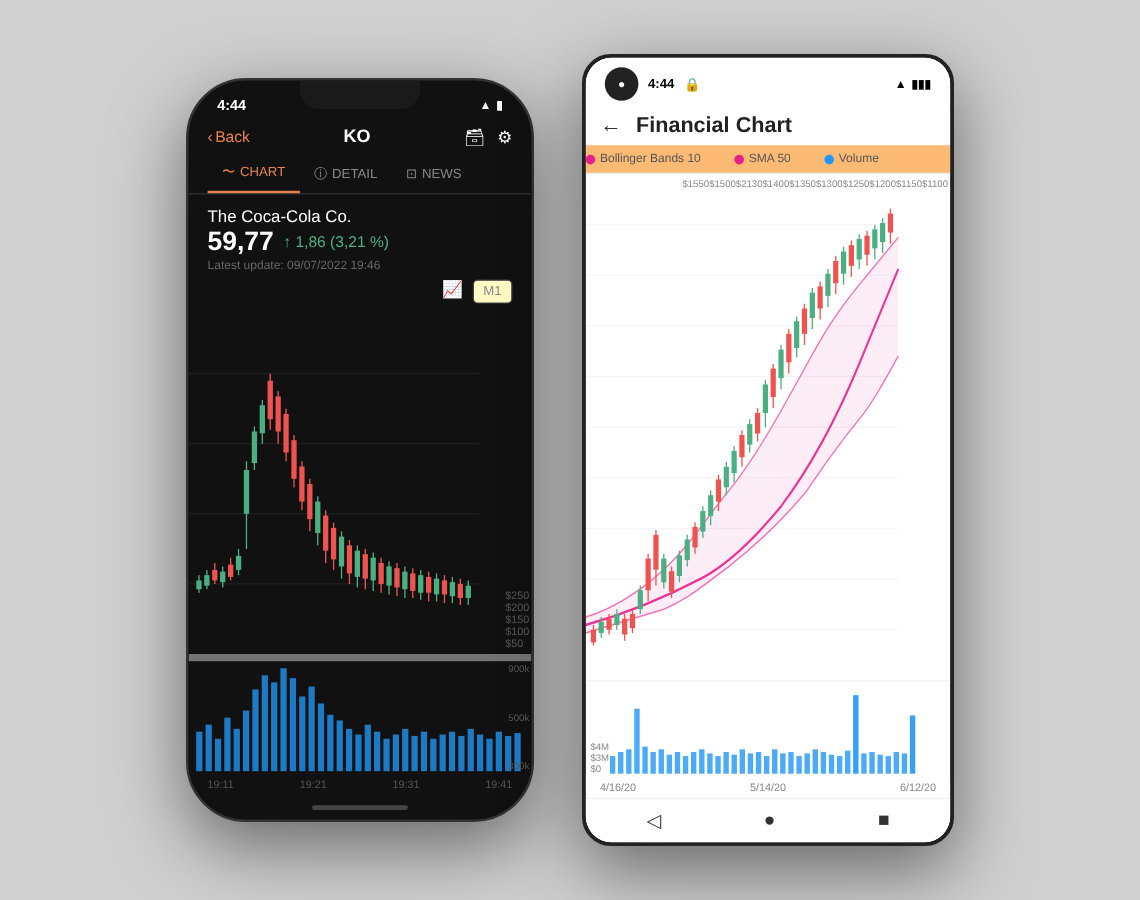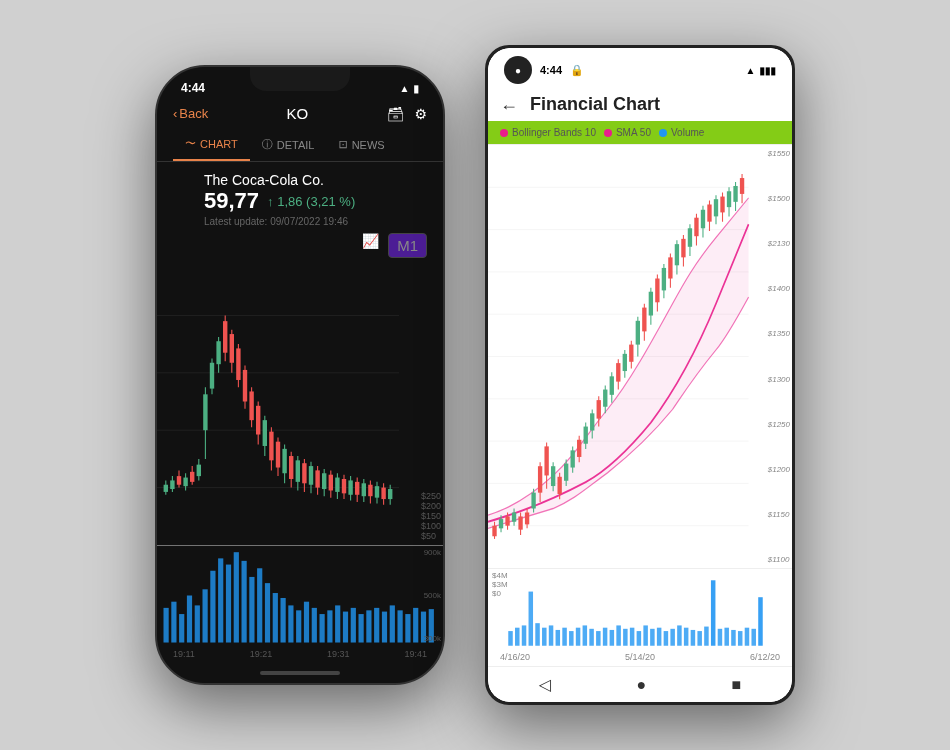--- a/index.html
+++ b/index.html
@@ -72,21 +72,21 @@
     .iphone-nav-back {
       display: flex;
       align-items: center;
       color: #e8834a;
       font-size: 13px;
       gap: 2px;
     }
     .iphone-nav-title {
       color: white;
       font-size: 15px;
-      font-weight: 400;
+      font-weight: 700;
     }
     .iphone-nav-icons {
       display: flex;
       gap: 10px;
       color: white;
       font-size: 14px;
     }
     .iphone-tabs {
       display: flex;
       padding: 0 16px;
@@ -103,21 +103,20 @@
       color: #888;
       cursor: pointer;
     }
     .iphone-tab.active {
       color: #e8834a;
       border-bottom: 2px solid #e8834a;
     }
     .iphone-stock-info {
       padding: 10px 16px 6px;
       flex-shrink: 0;
-      margin-left: 31px;
     }
     .iphone-stock-name {
       color: white;
       font-size: 14px;
       font-weight: 500;
     }
     .iphone-stock-price {
       color: white;
       font-size: 22px;
       font-weight: 700;
@@ -135,36 +134,36 @@
       font-size: 10px;
       margin-top: 2px;
     }
     .iphone-chart-header {
       display: flex;
       justify-content: flex-end;
       padding: 0 16px;
       flex-shrink: 0;
     }
     .iphone-m1-badge {
-      background: #4c1d95;
+      background: #fef9c3;
       color: #888;
-      font-size: 15px;
+      font-size: 11px;
       padding: 3px 8px;
       border-radius: 4px;
       border: 1px solid #444;
     }
     .iphone-chart-area {
       flex: 1;
       position: relative;
       overflow: hidden;
     }
     .iphone-volume-area {
       height: 100px;
       position: relative;
-      border-top: 1px solid #737373;
+      border-top: 6px solid #737373;
       flex-shrink: 0;
     }
     .iphone-time-labels {
       display: flex;
       justify-content: space-between;
       padding: 4px 16px;
       color: #555;
       font-size: 9px;
       flex-shrink: 0;
     }
@@ -231,26 +230,26 @@
       color: #333;
       cursor: pointer;
     }
     .android-title {
       font-size: 18px;
       font-weight: 600;
       color: #222;
     }
     .android-legend {
       display: flex;
-      gap: 8px;
-      padding: 6px 12px;
+      gap: 28px;
+      padding: 6px 0;
       font-size: 10px;
       color: #555;
       flex-shrink: 0;
-      background: #84cc16;
+      background: #fdba74;
       border-bottom: 1px solid #eee;
     }
     .legend-item {
       display: flex;
       align-items: center;
       gap: 4px;
     }
     .legend-dot {
       width: 8px;
       height: 8px;
@@ -533,21 +532,21 @@
         <span>SMA 50</span>
       </div>
       <div class="legend-item">
         <div class="legend-dot" style="background:#2196f3;"></div>
         <span>Volume</span>
       </div>
     </div>
 
     <div class="android-chart-area">
       
-      <div style="position:absolute;right:2px;top:0;bottom:0;display:flex;flex-direction:column;justify-content:space-between;padding:4px 0;z-index:3;font-style:italic;">
+      <div style="position:absolute;right:2px;top:0;bottom:0;display:flex;flex-direction:row;justify-content:space-between;padding:4px 0;z-index:3;">
         <span style="color:#888;font-size:8px;">$1550</span>
         <span style="color:#888;font-size:8px;">$1500</span>
         <span style="color:#888;font-size:8px;">$2130</span>
         <span style="color:#888;font-size:8px;">$1400</span>
         <span style="color:#888;font-size:8px;">$1350</span>
         <span style="color:#888;font-size:8px;">$1300</span>
         <span style="color:#888;font-size:8px;">$1250</span>
         <span style="color:#888;font-size:8px;">$1200</span>
         <span style="color:#888;font-size:8px;">$1150</span>
         <span style="color:#888;font-size:8px;">$1100</span>
@@ -651,21 +650,21 @@
         <line x1="222" y1="32" x2="222" y2="54" stroke="#4caf82" stroke-width="1"></line>
         <rect x="220" y="35" width="4" height="12" fill="#4caf82"></rect>
         <line x1="228" y1="28" x2="228" y2="50" stroke="#4caf82" stroke-width="1"></line>
         <rect x="226" y="31" width="4" height="12" fill="#4caf82"></rect>
         <line x1="234" y1="22" x2="234" y2="44" stroke="#ef5350" stroke-width="1"></line>
         <rect x="232" y="25" width="4" height="12" fill="#ef5350"></rect>
       </svg>
     </div>
 
     <div class="android-volume-area">
-      <div style="position:absolute;left:4px;top:0;bottom:0;display:flex;flex-direction:column;justify-content:flex-start;padding:2px 0;z-index:3;">
+      <div style="position:absolute;left:4px;top:0;bottom:0;display:flex;flex-direction:column;justify-content:flex-end;padding:2px 0;z-index:3;">
         <span style="color:#888;font-size:8px;">$4M</span>
         <span style="color:#888;font-size:8px;">$3M</span>
         <span style="color:#888;font-size:8px;">$0</span>
       </div>
       <svg width="100%" height="100%" viewBox="0 0 270 70" preserveAspectRatio="none">
         <rect x="18" y="55" width="4" height="13" fill="#2196f3" opacity="0.8"></rect>
         <rect x="24" y="52" width="4" height="16" fill="#2196f3" opacity="0.8"></rect>
         <rect x="30" y="50" width="4" height="18" fill="#2196f3" opacity="0.8"></rect>
         <rect x="36" y="20" width="4" height="48" fill="#2196f3" opacity="0.8"></rect>
         <rect x="42" y="48" width="4" height="20" fill="#2196f3" opacity="0.8"></rect>

